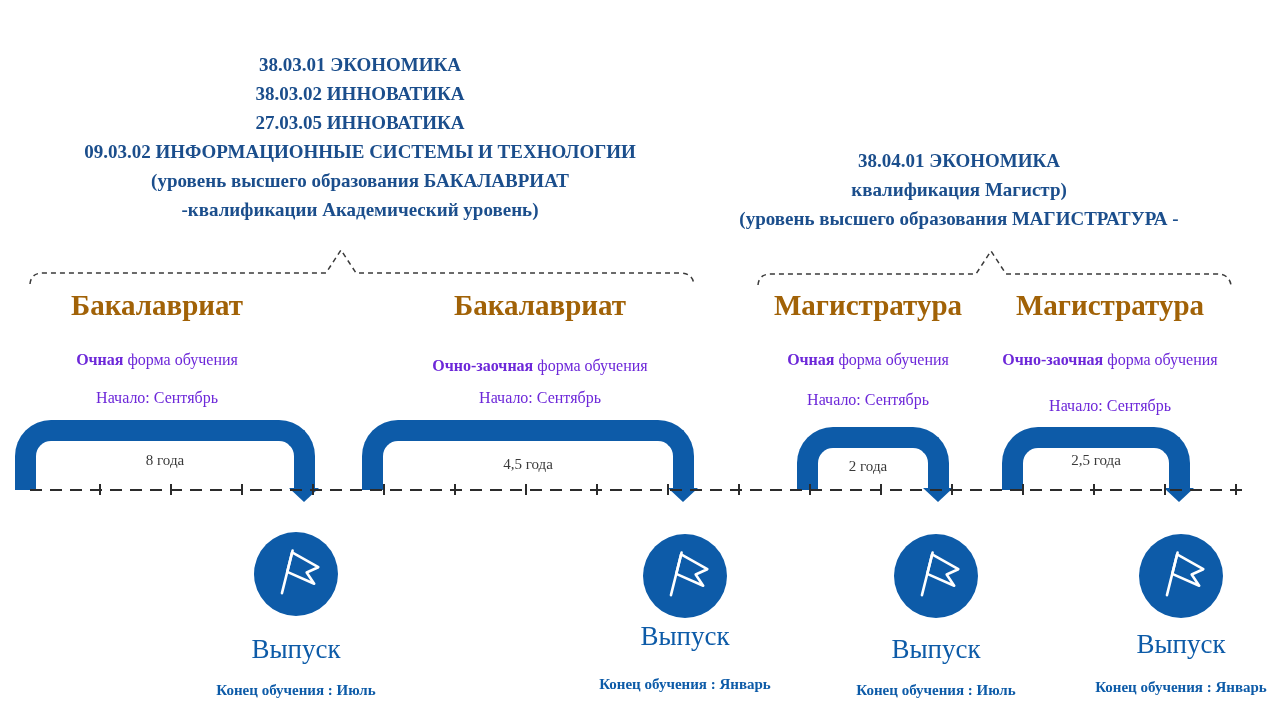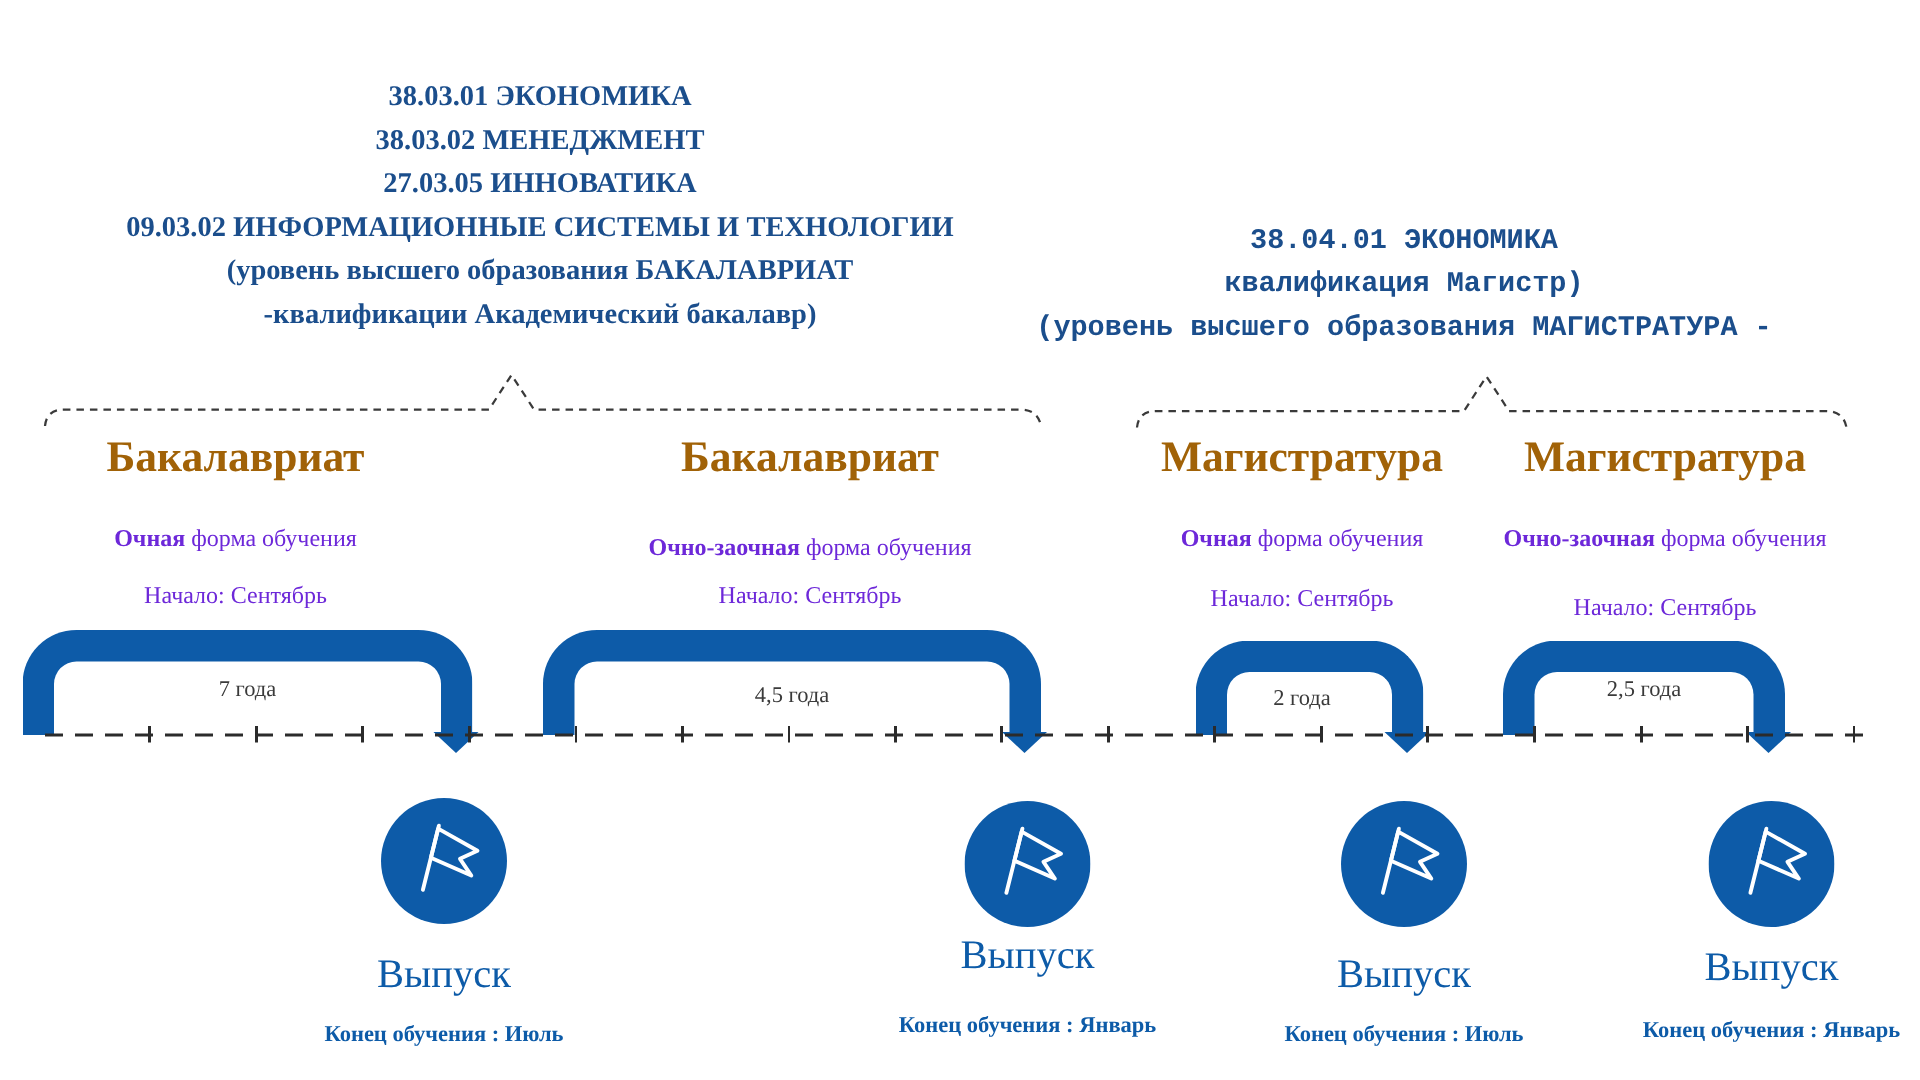--- a/index.html
+++ b/index.html
@@ -113,28 +113,28 @@
 
 <div class="stage">
 
   <svg class="overlay" width="1280" height="720" viewBox="0 0 1280 720">
     <path class="brace" d="M30,284 Q31,273 43,273 L326,273 L341,250 L356,273 L680,273 Q692,273 694,284"></path>
     <path class="brace" d="M758,285 Q759,274 771,274 L976,274 L991,251 L1006,274 L1217,274 Q1229,274 1231,285"></path>
   </svg>
 
   <div class="hdr" style="left:20px; top:50px; width:680px;">
     <div>38.03.01 ЭКОНОМИКА</div>
-    <div>38.03.02 МЕНЕДЖМЕНТ</div>
+    <div>38.03.02 ИННОВАТИКА</div>
     <div>27.03.05 ИННОВАТИКА</div>
     <div>09.03.02 ИНФОРМАЦИОННЫЕ СИСТЕМЫ И ТЕХНОЛОГИИ</div>
     <div>(уровень высшего образования БАКАЛАВРИАТ</div>
-    <div>-квалификации Академический бакалавр)</div>
-  </div>
-
-  <div class="hdr" style="left:661px; top:146px; width:550px;font-family:Liberation Mono, monospace;">
+    <div>-квалификации Академический уровень)</div>
+  </div>
+
+  <div class="hdr" style="left:684px; top:146px; width:550px;">
     <div>38.04.01 ЭКОНОМИКА</div>
     <div>квалификация Магистр)</div>
     <div>(уровень высшего образования МАГИСТРАТУРА -</div>
   </div>
 
   <div class="title" style="left:27px; top:288px; width:260px;">Бакалавриат</div>
   <div class="title" style="left:410px; top:288px; width:260px;">Бакалавриат</div>
   <div class="title" style="left:738px; top:288px; width:260px;">Магистратура</div>
   <div class="title" style="left:980px; top:288px; width:260px;">Магистратура</div>
 
@@ -161,21 +161,21 @@
 
   <div class="arc" style="left:362px; top:420px; width:332px; height:70px;"></div>
   <div class="arc-tip" style="left:668px; top:488px;"></div>
 
   <div class="arc" style="left:797px; top:427px; width:152px; height:63px;"></div>
   <div class="arc-tip" style="left:923px; top:488px;"></div>
 
   <div class="arc" style="left:1002px; top:427px; width:188px; height:63px;"></div>
   <div class="arc-tip" style="left:1164px; top:488px;"></div>
 
-  <div class="duration" style="left:85px; top:452px; width:160px;">7 года</div>
+  <div class="duration" style="left:85px; top:452px; width:160px;">8 года</div>
   <div class="duration" style="left:448px; top:456px; width:160px;">4,5 года</div>
   <div class="duration" style="left:788px; top:458px; width:160px;">2 года</div>
   <div class="duration" style="left:1016px; top:452px; width:160px;">2,5 года</div>
 
   <div class="timeline-ticks"></div>
   <div class="timeline-line"></div>
 
   <svg class="flag" style="left:254px; top:532px;" viewBox="0 0 84 84">
     <circle cx="42" cy="42" r="42" fill="#0d5ba8"></circle>
     <g transform="rotate(14 42 42)" stroke="#ffffff" stroke-width="2.6" fill="none" stroke-linejoin="round" stroke-linecap="round">

